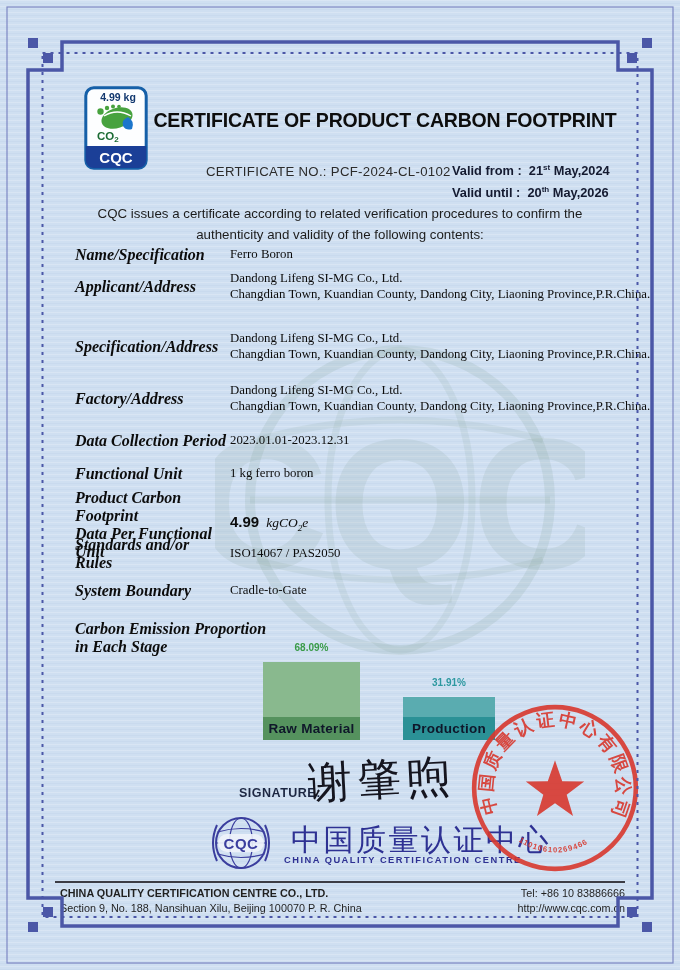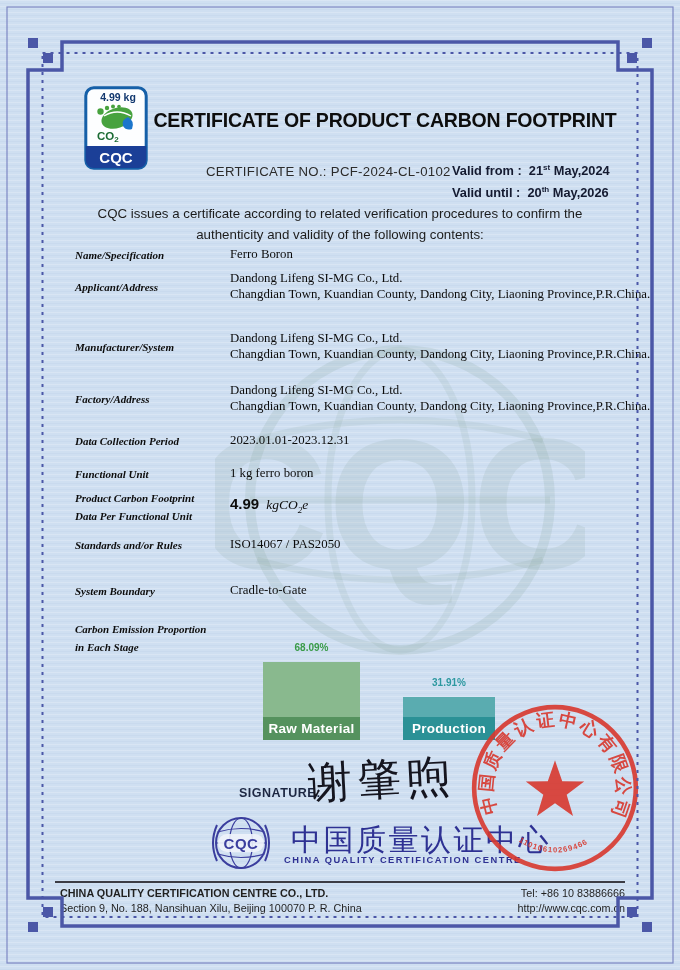--- a/index.html
+++ b/index.html
@@ -21,34 +21,34 @@
     left:150px;top:109px;width:470px;text-align:center;
     font-size:19.5px;font-weight:bold;letter-spacing:-0.2px;color:#0d0d0d;z-index:2;
   }
   .certno{left:186px;top:164px;font-size:13.2px;color:#2b2b2b;letter-spacing:.3px;z-index:2;margin-left:20px;}
   .valid{left:452px;top:158px;width:178px;font-size:12.8px;font-weight:bold;color:#141a30;line-height:19px;z-index:2;}
   .valid sup{font-size:8px;}
   .intro{left:55px;top:203px;width:570px;text-align:center;font-size:13.3px;color:#1c1c1c;line-height:21px;z-index:2;}
   
   .row{position:absolute;left:75px;width:565px;display:flex;align-items:center;z-index:2;}
   .lbl{flex:none;width:155px;font-family:"Liberation Serif",serif;font-style:italic;font-weight:bold;
-       font-size:11px;line-height:18px;color:#0c0c0c;}
+       font-size:16px;line-height:18px;color:#0c0c0c;}
   .val{font-family:"Liberation Serif",serif;font-size:12.8px;line-height:15.5px;color:#0c0c0c;white-space:nowrap;}
   .pcf-v{font-family:"Liberation Sans",sans-serif;font-weight:bold;font-size:15px;color:#0c0c0c;}
   .pcf-u{font-family:"Liberation Serif",serif;font-style:italic;font-size:13.5px;margin-left:7px;}
   .pcf-u sub{font-size:9px;}
   
   .pct{position:absolute;text-align:center;font-weight:bold;font-size:10px;z-index:2;}
   .pct-raw{left:263px;top:642px;width:97px;color:#3a9b48;}
   .pct-prod{left:403px;top:677px;width:92px;color:#2d98a0;}
   .bar{position:absolute;z-index:2;}
   .bar-raw{left:263px;top:662px;width:97px;height:78px;background:#89b98e;}
   .bar-prod{left:403px;top:697px;width:92px;height:43px;background:#5aacb0;}
   .cap{position:absolute;left:0;right:0;bottom:0;height:23px;display:flex;align-items:center;justify-content:center;
-       color:#ffffff;font-weight:bold;font-size:13.5px;letter-spacing:.3px;white-space:nowrap;}
+       color:#0f172a;font-weight:bold;font-size:13.5px;letter-spacing:.3px;white-space:nowrap;}
   .cap-raw{background:#55925e;}
   .cap-prod{background:#2b9196;}
   
   .sig-label{left:239px;top:786px;font-size:12.5px;font-weight:bold;letter-spacing:.5px;color:#1d2742;z-index:2;}
   .sig-name{left:308px;top:750px;width:160px;font-family:"Liberation Serif",serif;font-size:44px;color:#15151f;
             letter-spacing:5px;transform:rotate(-3deg);z-index:2;white-space:nowrap;}
   .org-cn{left:291px;top:820px;font-size:30px;font-weight:400;letter-spacing:2.5px;color:#2e3193;z-index:2;white-space:nowrap;}
   .org-en{left:284px;top:855px;font-size:9.3px;font-weight:bold;letter-spacing:1.5px;color:#2e3193;z-index:2;white-space:nowrap;}
   
   .rule{left:55px;top:881px;width:570px;height:2px;background:#3c3c44;z-index:2;}
@@ -137,21 +137,21 @@
         <div>Applicant/Address</div>
       </div>
     <div class="val">
       <div>Dandong Lifeng SI-MG Co., Ltd.</div>
       <div>Changdian Town, Kuandian County, Dandong City, Liaoning Province,P.R.China.</div>
     </div>
   </div>
 
   <div class="row" style="top:331px">
     <div class="lbl">
-        <div>Manufacturer/System</div>
+        <div>Specification/Address</div>
       </div>
     <div class="val">
       <div>Dandong Lifeng SI-MG Co., Ltd.</div>
       <div>Changdian Town, Kuandian County, Dandong City, Liaoning Province,P.R.China.</div>
     </div>
   </div>
 
   <div class="row" style="top:383px">
     <div class="lbl">
         <div>Factory/Address</div>

